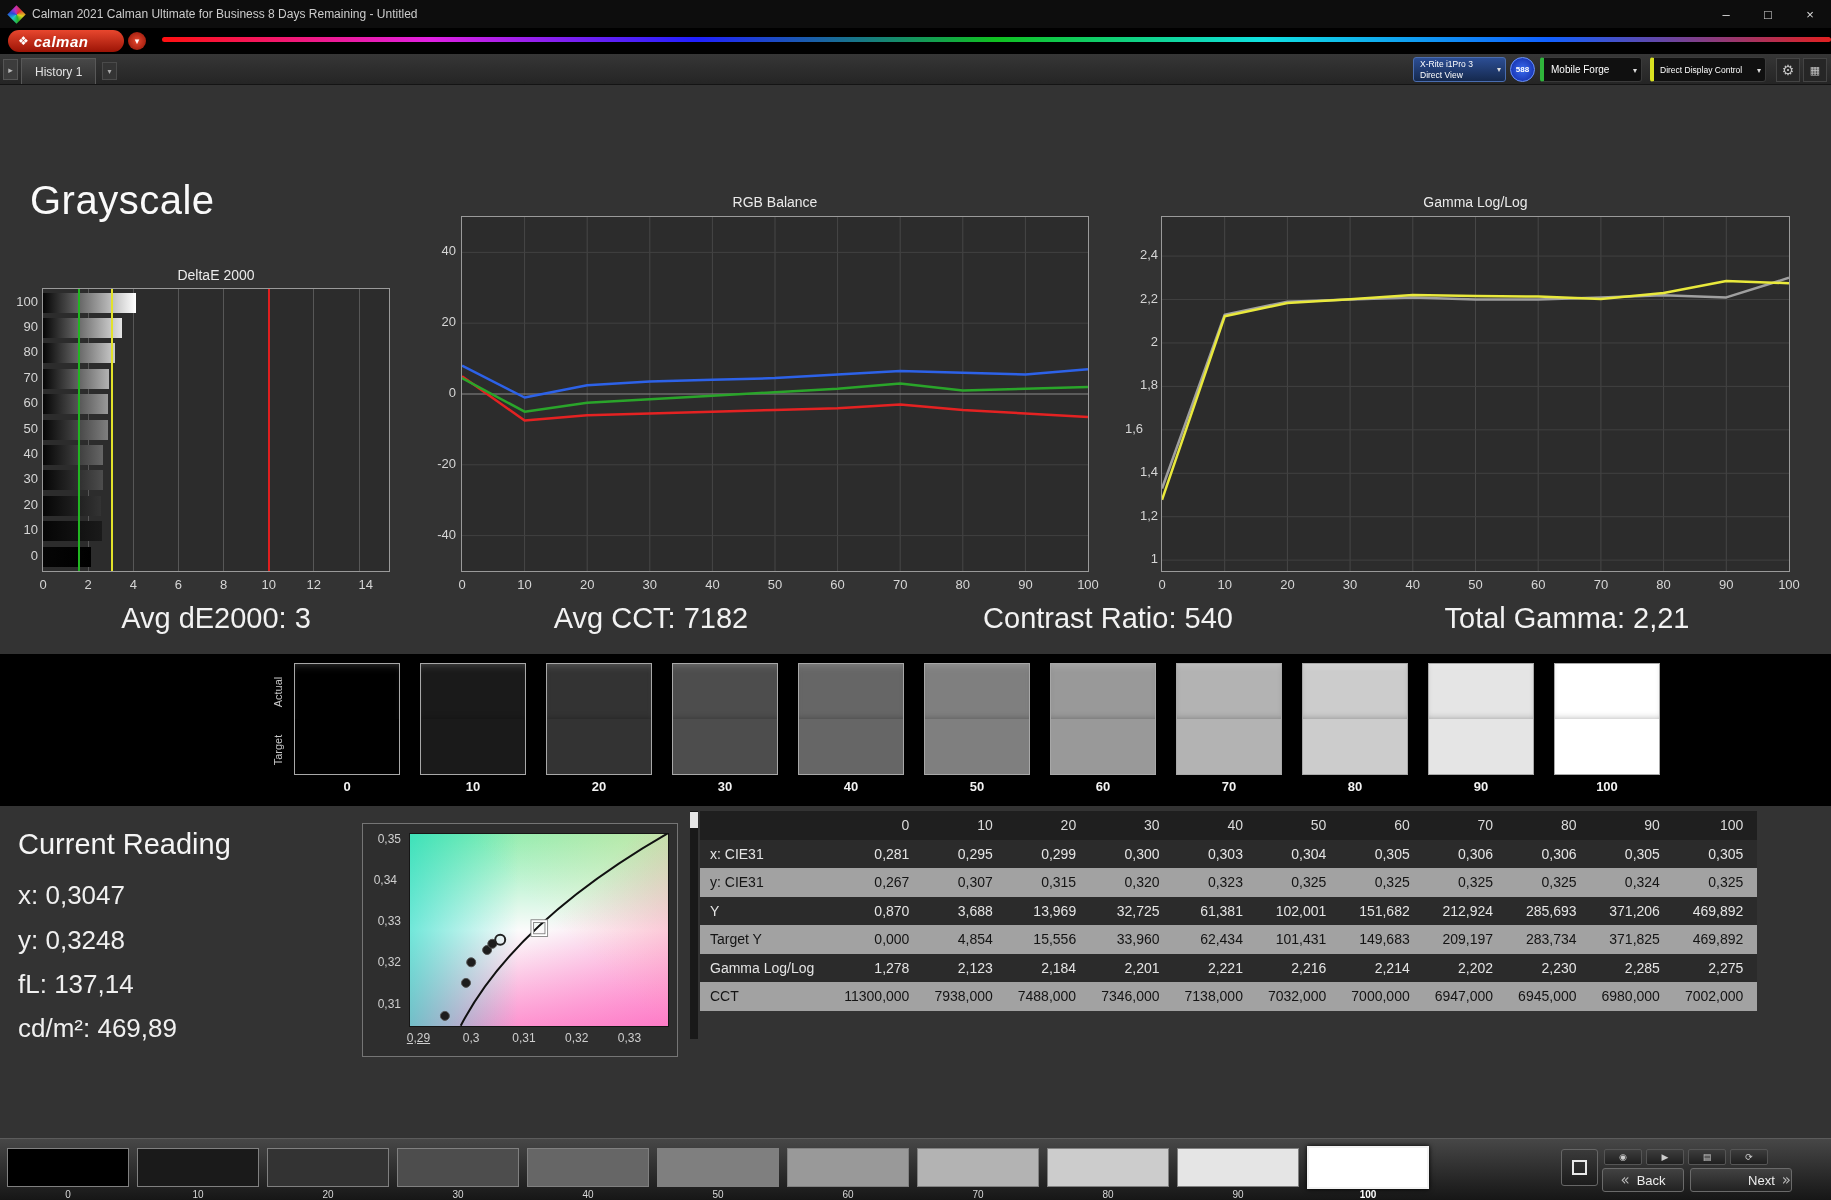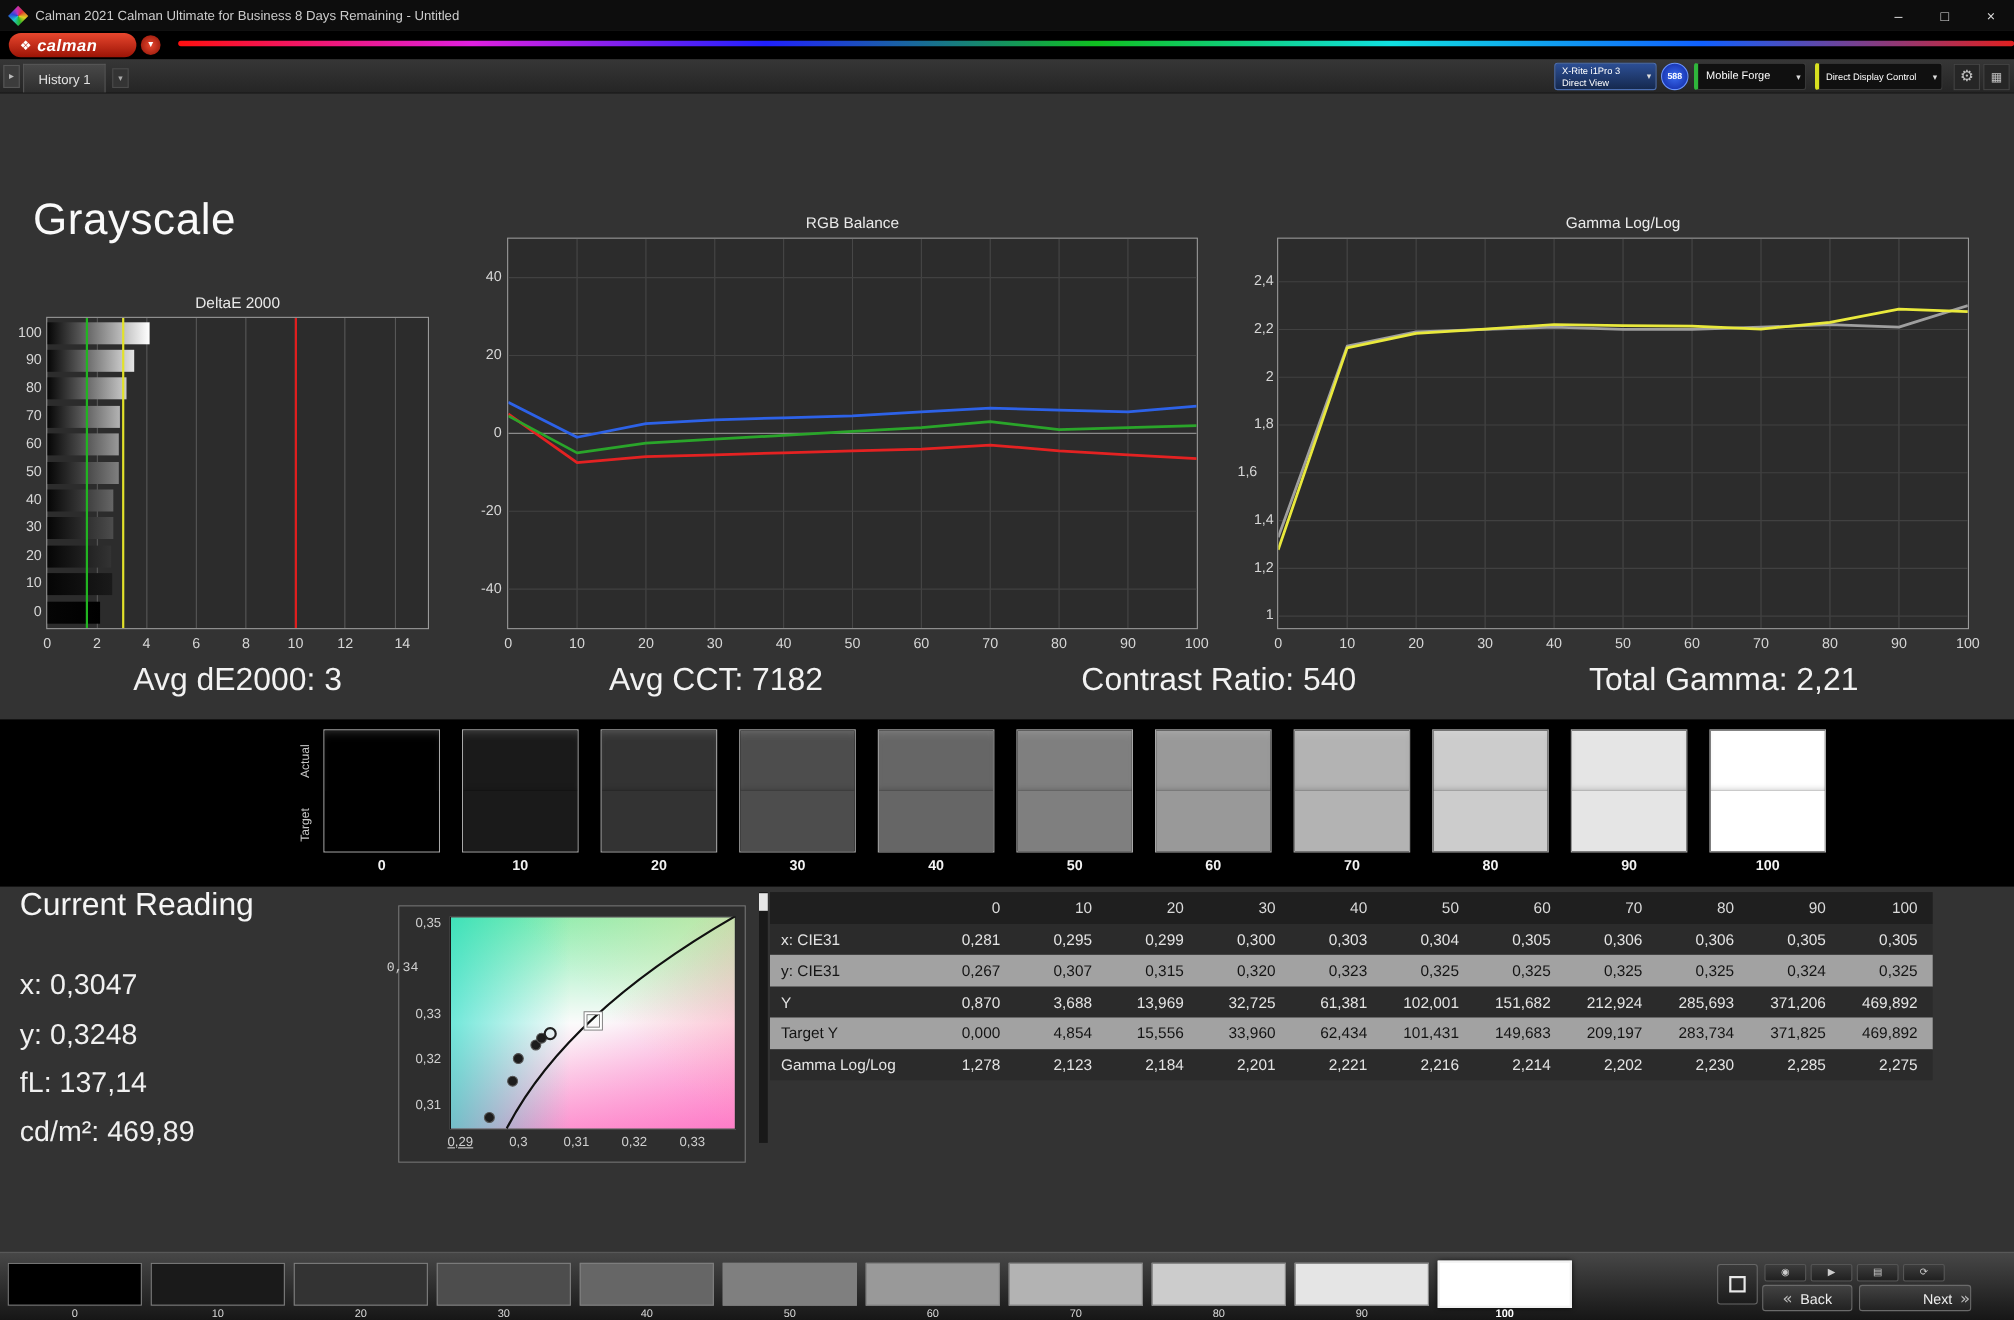--- a/index.html
+++ b/index.html
@@ -83,21 +83,21 @@
   #strip { position:absolute; left:0; top:654px; width:1831px; height:152px; background:#000000; }
   .rotlab { position:absolute; width:52px; text-align:center; font-size:11px; color:#c8c8c8; transform:rotate(-90deg); }
   #actual-label { left:252px; top:32px; }
   #target-label { left:252px; top:90px; }
   .sw { position:absolute; top:9px; width:106px; height:112px; border:1px solid #a8a8a8; overflow:hidden; }
   .sw-half { height:50%; }
   .sw-actual { box-shadow:inset 0 6px 10px -6px rgba(255,255,255,0.25), inset 0 -4px 8px -6px rgba(0,0,0,0.5); }
   .sw-label { position:absolute; top:125px; width:106px; text-align:center; font-size:13px; font-weight:bold; color:#f2f2f2; }
 
   
-  #cr-title { position:absolute; left:18px; top:807px; font-size:29px; color:#f5f5f5; }
+  #cr-title { position:absolute; left:18px; top:828px; font-size:29px; color:#f5f5f5; }
   .cr-line { position:absolute; left:18px; font-size:26px; color:#f0f0f0; }
   #cr-x { top:880px; } #cr-y { top:925px; } #cr-fl { top:969px; } #cr-cd { top:1013px; }
 
   
   #cie { position:absolute; left:362px; top:823px; width:316px; height:234px; background:#2e2e2e; border:1px solid #757575; }
   #cie-plot { position:absolute; left:46px; top:9px; width:260px; height:194px; border:1px solid #161616;
     background:
       linear-gradient(90deg, rgba(0,215,190,0.55), rgba(255,255,255,0) 42%),
       linear-gradient(315deg, rgba(255,80,185,0.45), rgba(255,255,255,0) 50%),
       linear-gradient(225deg, rgba(250,225,160,0.5), rgba(255,255,255,0) 45%),
@@ -411,21 +411,21 @@
         <circle cx="57.0" cy="149.9" r="4.5" fill="#1d1d1d" stroke="#555" stroke-width="1"></circle>
         <circle cx="62.2" cy="129.3" r="4.5" fill="#1d1d1d" stroke="#555" stroke-width="1"></circle>
         <circle cx="78.1" cy="117.0" r="4.5" fill="#1d1d1d" stroke="#555" stroke-width="1"></circle>
         <circle cx="83.3" cy="110.8" r="4.5" fill="#1d1d1d" stroke="#555" stroke-width="1"></circle>
         <circle cx="91.2" cy="106.7" r="5" fill="none" stroke="#222" stroke-width="2"></circle>
         <rect x="123.3" y="88.1" width="14" height="14" fill="none" stroke="#7a7a7a" stroke-width="3.5"></rect>
         <rect x="123.3" y="88.1" width="14" height="14" fill="none" stroke="#ffffff" stroke-width="1.8"></rect>
       </svg></div>
   <div id="cie-ylabels">
       <div class="cie-tick" style="position: absolute; right: 4px; top: -1.2px; width: 38px; text-align: right;">0,35</div>
-      <div class="cie-tick" style="position: absolute; right: 20px; top: 40px; width: 38px; text-align: center; font-family: Liberation Mono, monospace;">0,34</div>
+      <div class="cie-tick" style="position: absolute; right: 8px; top: 40px; width: 38px; text-align: right;">0,34</div>
       <div class="cie-tick" style="position: absolute; right: 4px; top: 81.1px; width: 38px; text-align: right;">0,33</div>
       <div class="cie-tick" style="position: absolute; right: 4px; top: 122.3px; width: 38px; text-align: right;">0,32</div>
       <div class="cie-tick" style="position: absolute; right: 4px; top: 163.5px; width: 38px; text-align: right;">0,31</div>
     </div>
   <div id="cie-xlabels">
       <div class="cie-tick" style="position: absolute; left: -8.5px; top: 0px; width: 36px; text-align: center; text-decoration: underline;">0,29</div>
       <div class="cie-tick" style="position: absolute; left: 44.2px; top: 0px; width: 36px; text-align: center;">0,3</div>
       <div class="cie-tick" style="position: absolute; left: 97px; top: 0px; width: 36px; text-align: center;">0,31</div>
       <div class="cie-tick" style="position: absolute; left: 149.7px; top: 0px; width: 36px; text-align: center;">0,32</div>
       <div class="cie-tick" style="position: absolute; left: 202.4px; top: 0px; width: 36px; text-align: center;">0,33</div>
@@ -512,20 +512,34 @@
       <div class="tcell">2,123</div>
       <div class="tcell">2,184</div>
       <div class="tcell">2,201</div>
       <div class="tcell">2,221</div>
       <div class="tcell">2,216</div>
       <div class="tcell">2,214</div>
       <div class="tcell">2,202</div>
       <div class="tcell">2,230</div>
       <div class="tcell">2,285</div>
       <div class="tcell">2,275</div>
+    </div>
+    <div class="trow rlight">
+      <div class="tcell tlabel">CCT</div>
+      <div class="tcell">11300,000</div>
+      <div class="tcell">7938,000</div>
+      <div class="tcell">7488,000</div>
+      <div class="tcell">7346,000</div>
+      <div class="tcell">7138,000</div>
+      <div class="tcell">7032,000</div>
+      <div class="tcell">7000,000</div>
+      <div class="tcell">6947,000</div>
+      <div class="tcell">6945,000</div>
+      <div class="tcell">6980,000</div>
+      <div class="tcell">7002,000</div>
     </div>
   </div>
 
 <div id="bottombar">
     <div class="bsw" style="left: 7px; background: rgb(0, 0, 0);"></div>
     <div class="bsw-label" style="left: 7px;">0</div>
     <div class="bsw" style="left: 137px; background: rgb(26, 26, 26);"></div>
     <div class="bsw-label" style="left: 137px;">10</div>
     <div class="bsw" style="left: 267px; background: rgb(51, 51, 51);"></div>
     <div class="bsw-label" style="left: 267px;">20</div>

